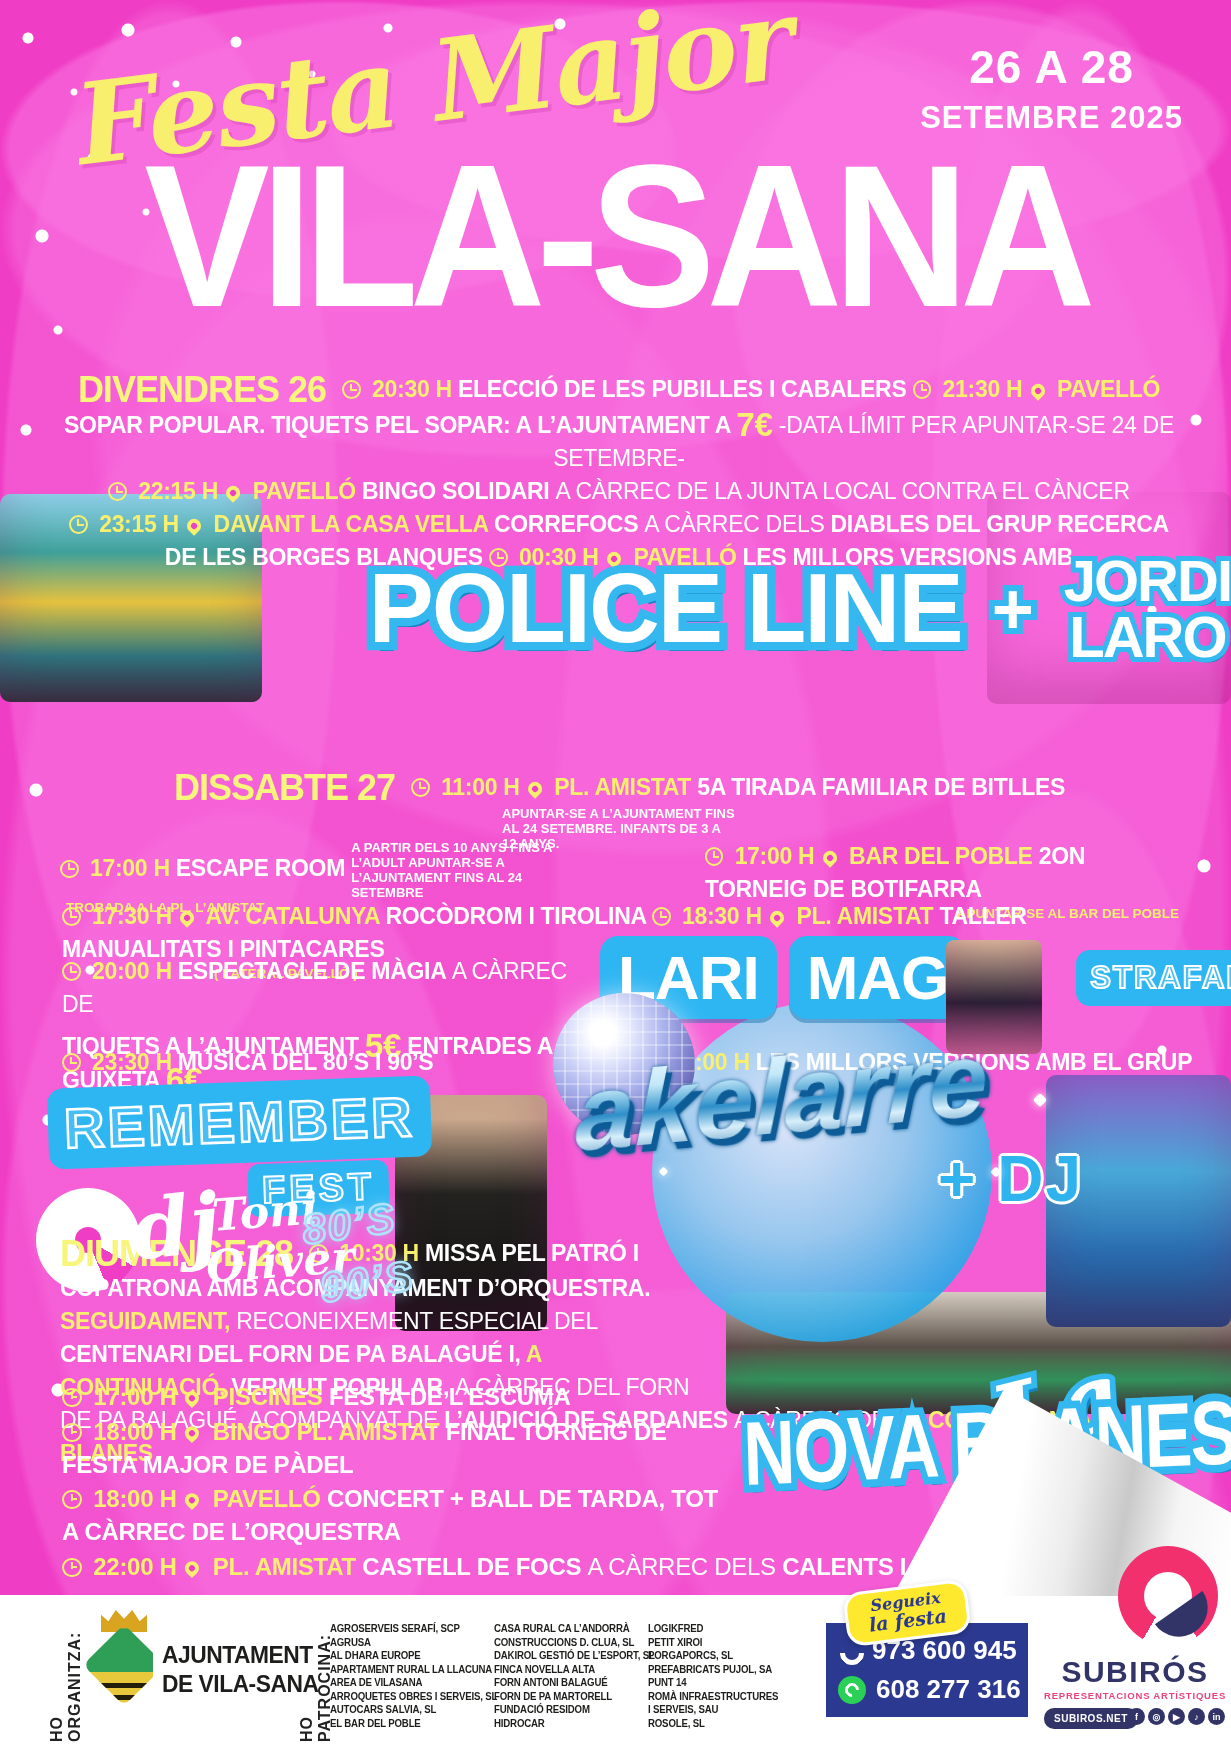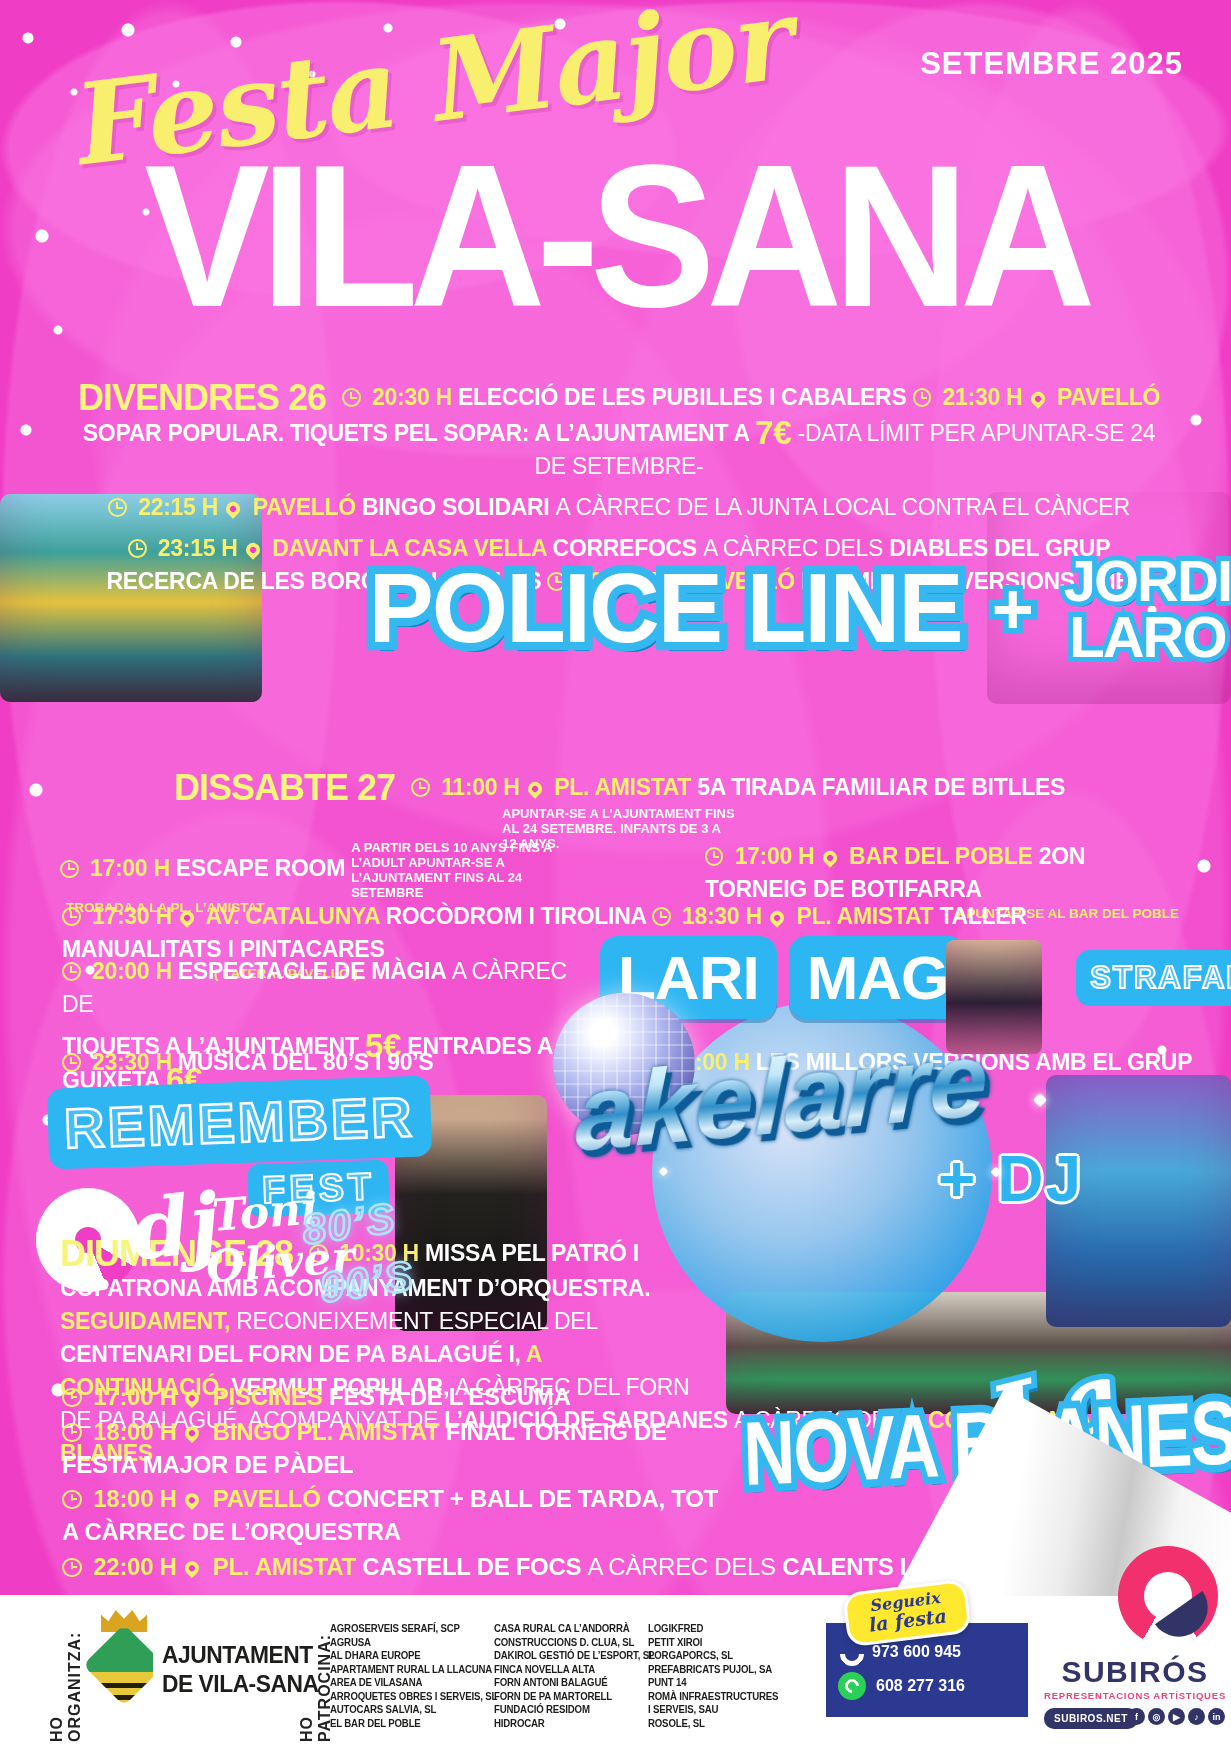--- a/index.html
+++ b/index.html
@@ -53,21 +53,21 @@
     font-size:112px;color:#f8ef6f;transform:rotate(-7deg);letter-spacing:-2px;
     text-shadow:3px 4px 0 rgba(190,40,150,.25);white-space:nowrap;}
   .dates{position:absolute;right:48px;top:40px;z-index:5;color:#fff;text-align:center;font-weight:800;}
   .dates .d1{font-size:46px;letter-spacing:1px;}
   .dates .d2{font-size:31px;margin-top:6px;letter-spacing:1px;}
   .town{position:absolute;left:0;right:0;top:128px;z-index:5;text-align:center;
     font-size:188px;font-weight:800;color:#fff;letter-spacing:-9px;
     transform:scaleY(1.08);white-space:nowrap;}
   
   .sec{position:absolute;z-index:5;color:#fff;font-weight:700;font-size:23px;line-height:33px;letter-spacing:-0.3px;}
-  .sec p{margin:8px;}
+  .sec p{margin:0;}
   .s-title{font-size:36px;color:#f8f57c;font-weight:800;line-height:1;vertical-align:-5px;padding-right:10px;letter-spacing:-1px;}
   .s-y{color:#f8ef6f;font-weight:700;}
   .s-w{color:#fff;font-weight:700;}
   .s-d{color:#fff;font-weight:400;}
   .s-pr{color:#f8ef6f;font-weight:800;font-size:1.45em;line-height:1;vertical-align:-3px;}
   .s-sm{display:inline-block;font-size:13px;line-height:15px;font-weight:700;color:#fff;text-align:left;max-width:235px;vertical-align:middle;letter-spacing:0;}
   .note-y{font-size:13.5px;line-height:16px;color:#f8ef6f;font-weight:700;letter-spacing:0;}
   .ic-clock{display:inline-block;box-sizing:border-box;width:.82em;height:.82em;border:.11em solid #f8ef6f;border-radius:50%;position:relative;margin-right:.22em;vertical-align:-.1em;}
   .ic-clock::before{content:"";position:absolute;left:48%;top:12%;width:.09em;height:.3em;background:#f8ef6f;transform:translateX(-50%);}
   .ic-clock::after{content:"";position:absolute;left:46%;top:42%;width:.26em;height:.09em;background:#f8ef6f;}
@@ -149,21 +149,21 @@
     background-image:repeating-linear-gradient(0deg,rgba(0,0,0,.85) 0 5px,transparent 5px 12px),linear-gradient(180deg,#2f9e57 0 52%,#e9c93c 52% 100%);
     background-size:100% 40%,100% 100%;background-position:0 100%,0 0;background-repeat:no-repeat;}
   .ajuntament{position:absolute;left:162px;top:1640px;z-index:36;font-size:24px;line-height:29px;font-weight:800;color:#1d1d1b;letter-spacing:-0.5px;transform:scaleX(.95);transform-origin:left;}
   .sponsor-col{position:absolute;top:1622px;z-index:36;font-size:10.5px;line-height:13.5px;font-weight:700;color:#1d1d1b;letter-spacing:-0.2px;transform:scaleX(.92);transform-origin:left;white-space:nowrap;}
   .col1{left:330px;} .col2{left:494px;} .col3{left:648px;}
   .segueix{position:absolute;left:845px;top:1586px;z-index:37;width:118px;height:48px;background:#ffe92e;border:3px solid #fff;border-radius:18px;
     transform:rotate(-7deg);color:#2b3990;font-family:"DejaVu Serif",serif;font-style:italic;font-weight:bold;text-align:center;box-shadow:0 2px 6px rgba(0,0,0,.2);}
   .segueix .l1{font-size:16px;margin-top:3px;}
   .segueix .l2{font-size:19px;margin-top:-2px;}
   .bluebox{position:absolute;left:826px;top:1623px;width:202px;height:94px;background:#2b3990;z-index:36;display:flex;flex-direction:column;justify-content:center;gap:8px;padding:0 12px;box-sizing:border-box;}
-  .brow{display:flex;align-items:center;gap:10px;color:#fff;font-weight:800;font-size:16px;letter-spacing:0;white-space:nowrap;}
+  .brow{display:flex;align-items:center;gap:10px;color:#fff;font-weight:800;font-size:26px;letter-spacing:0;white-space:nowrap;}
   .ic-phone{position:relative;width:24px;height:24px;display:inline-block;flex:0 0 auto;}
   .ic-phone::before{content:"";position:absolute;left:2px;top:2px;width:14px;height:14px;border:5px solid transparent;border-bottom-color:#fff;border-left-color:#fff;border-radius:50%;transform:rotate(-45deg);}
   .ic-wa{width:28px;height:28px;border-radius:50%;background:#2bd157;position:relative;display:inline-block;flex:0 0 auto;}
   .ic-wa::before{content:"";position:absolute;inset:7px;border:3px solid #fff;border-bottom-color:transparent;border-radius:50%;transform:rotate(-45deg);}
   .clogo{position:absolute;left:1118px;top:1546px;width:100px;height:100px;z-index:41;}
   .clogo .ring{position:absolute;inset:0;border-radius:50%;background:conic-gradient(from 210deg,#f2306e 0 295deg,transparent 295deg 360deg);}
   .clogo .ring::after{content:"";position:absolute;inset:26px;background:#fff;border-radius:50%;}
   .clogo .half{position:absolute;right:2px;bottom:12px;width:58px;height:29px;border-radius:0 0 58px 58px;background:#323468;transform:rotate(-35deg);}
   .subiros-name{position:absolute;left:1046px;top:1655px;width:178px;text-align:center;z-index:41;font-size:30px;font-weight:800;color:#323468;letter-spacing:1.5px;}
   .subiros-tag{position:absolute;left:1036px;top:1690px;width:198px;text-align:center;z-index:41;font-size:9.5px;font-weight:700;color:#e8447c;letter-spacing:.8px;}
@@ -174,20 +174,21 @@
   .sp-float{float:right;width:480px;height:92px;margin-top:56px;}
 </style>
 </head>
 <body>
 
 <div class="poster">
   <div class="dots"></div>
 
   <div class="festa-script">Festa Major</div>
   <div class="dates">
+    <div class="d1">26 A 28</div>
     <div class="d2">SETEMBRE 2025</div>
   </div>
   <div class="town">VILA-SANA</div>
 
   <div class="sec" style="left:62px;right:55px;top:372px;text-align:center;">
     <p><span class="s-title">DIVENDRES 26</span> <span class="ic-clock"></span> <span class="s-y">20:30 H</span> <span class="s-w">ELECCIÓ DE LES PUBILLES I CABALERS</span> <span class="ic-clock"></span> <span class="s-y">21:30 H</span> <span class="ic-pin"></span> <span class="s-y">PAVELLÓ</span> <span class="s-w">SOPAR POPULAR. TIQUETS PEL SOPAR: A L’AJUNTAMENT A</span> <span class="s-pr">7€</span> <span class="s-d">-DATA LÍMIT PER APUNTAR-SE 24 DE SETEMBRE-</span> </p>
     <p><span class="ic-clock"></span> <span class="s-y">22:15 H</span> <span class="ic-pin"></span> <span class="s-y">PAVELLÓ</span> <span class="s-w">BINGO SOLIDARI</span> <span class="s-d">A CÀRREC DE LA JUNTA LOCAL CONTRA EL CÀNCER</span> </p>
     <p><span class="ic-clock"></span> <span class="s-y">23:15 H</span> <span class="ic-pin"></span> <span class="s-y">DAVANT LA CASA VELLA</span> <span class="s-w">CORREFOCS</span> <span class="s-d">A CÀRREC DELS</span> <span class="s-w">DIABLES DEL GRUP RECERCA DE LES BORGES BLANQUES</span> <span class="ic-clock"></span> <span class="s-y">00:30 H</span> <span class="ic-pin"></span> <span class="s-y">PAVELLÓ</span> <span class="s-w">LES MILLORS VERSIONS AMB</span> </p>
   </div>
 

